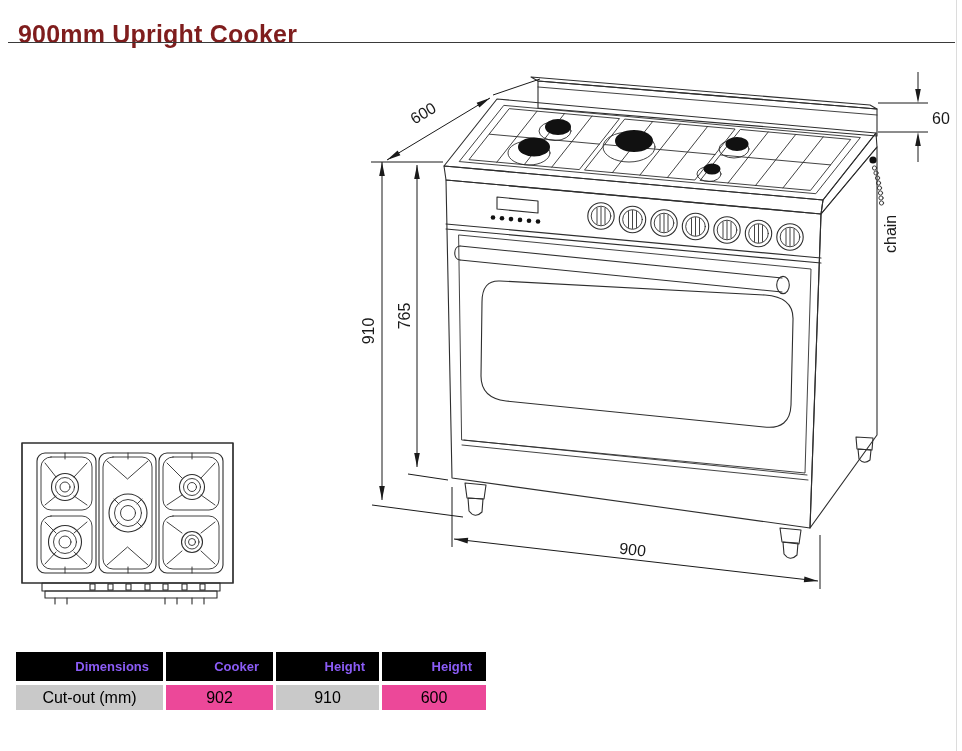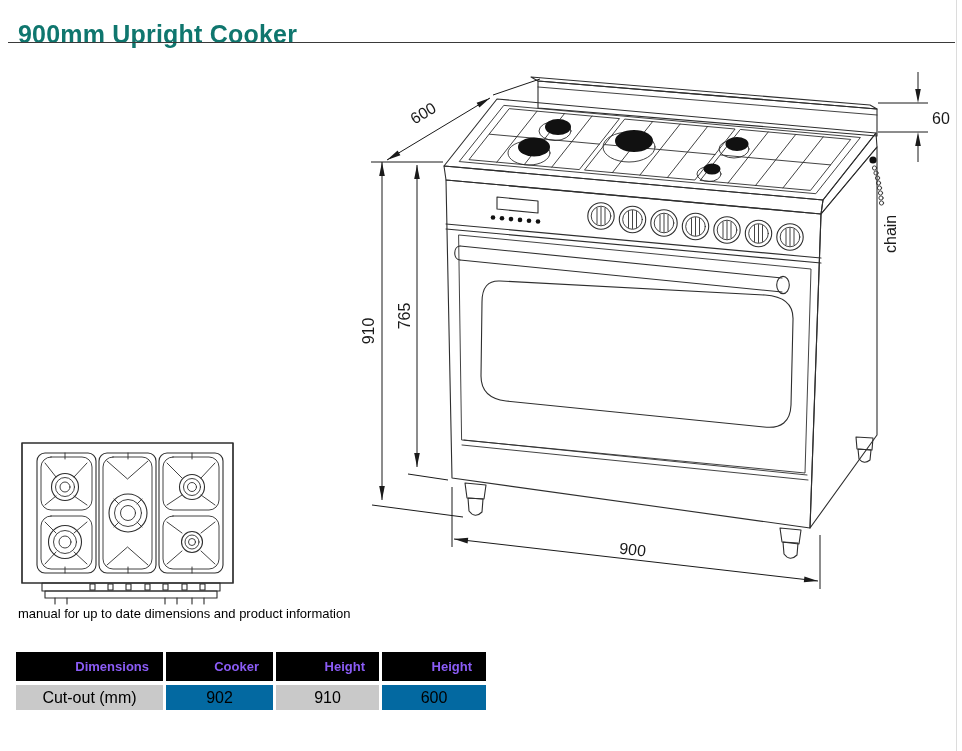--- a/index.html
+++ b/index.html
@@ -2,21 +2,21 @@
 <html><head>
 <meta charset="utf-8">
 <style>
   html,body{margin:0;padding:0;}
   body{
     width:962px;height:751px;background:#ffffff;position:relative;overflow:hidden;
     font-family:"Liberation Sans", sans-serif;color:#000;
   }
   .page-title{
     position:absolute;left:18px;top:3px;font-size:25px;font-weight:600;
-    color:#0f766e;letter-spacing:.2px;white-space:nowrap;
+    color:#7f1d1d;letter-spacing:.2px;white-space:nowrap;
   }
   .title-rule{
     position:absolute;left:8px;top:42px;width:947px;height:0;
     border-top:1.6px solid #3a3a3a;
   }
   .page-edge{
     position:absolute;left:956px;top:0;width:1px;height:751px;background:#dcdcdc;
   }
   .main-diagram{position:absolute;left:360px;top:50px;}
   .top-view{position:absolute;left:12px;top:432px;}
@@ -29,21 +29,21 @@
     border-collapse:separate;border-spacing:3px 4px;
   }
   table.spec th{
     background:#000;color:#8b5cf6;font-weight:bold;font-size:13px;
     height:29px;padding:0 14px;text-align:right;vertical-align:middle;
   }
   table.spec td{
     font-size:16px;height:25px;padding:0 4px;text-align:center;vertical-align:middle;
   }
   .w-label{width:119px}.w-col{width:79px}.w-col2{width:75px}.w-col3{width:76px}
-  td.dark{background:#c9c9c9} td.light{background:#0369a1}
+  td.dark{background:#c9c9c9} td.light{background:#ec4899}
   svg .ln{stroke:#2e2e2e;stroke-width:1.1;fill:none;stroke-linejoin:round;stroke-linecap:round;}
   svg .thk{stroke-width:1.7;}
   svg .thin{stroke-width:0.9;}
   svg .blk{fill:#111;stroke:none;}
   svg .dim{stroke:#1a1a1a;stroke-width:1;fill:none;stroke-linecap:butt;}
   svg .arr{fill:#1a1a1a;stroke:none;}
   svg text{fill:#1a1a1a;font-family:"Liberation Sans",sans-serif;font-size:16px;}
 </style>
 </head>
 <body>
@@ -284,21 +284,20 @@
       <rect x="151" y="152" width="5" height="6"></rect>
         <rect x="170" y="152" width="5" height="6"></rect>
       <rect x="188" y="152" width="5" height="6"></rect>
     </g>
     <rect class="ln" x="33" y="159" width="172" height="7"></rect>
     <path class="ln" d="M43,166 L43,172 M55,166 L55,172 M153,166 L153,172 M165,166 L165,172 M180,166 L180,172 M192,166 L192,172"></path>
   </g>
 </svg>
 
 <div class="disclaimer">
-  <div>manual for up to date dimensions and product information</div>
 </div>
 
 <table class="spec">
   <thead>
     <tr>
       <th class="w-label">Dimensions</th>
       <th class="w-col">Cooker</th>
       <th class="w-col2">Height</th>
       <th class="w-col3">Height</th>
     </tr>

